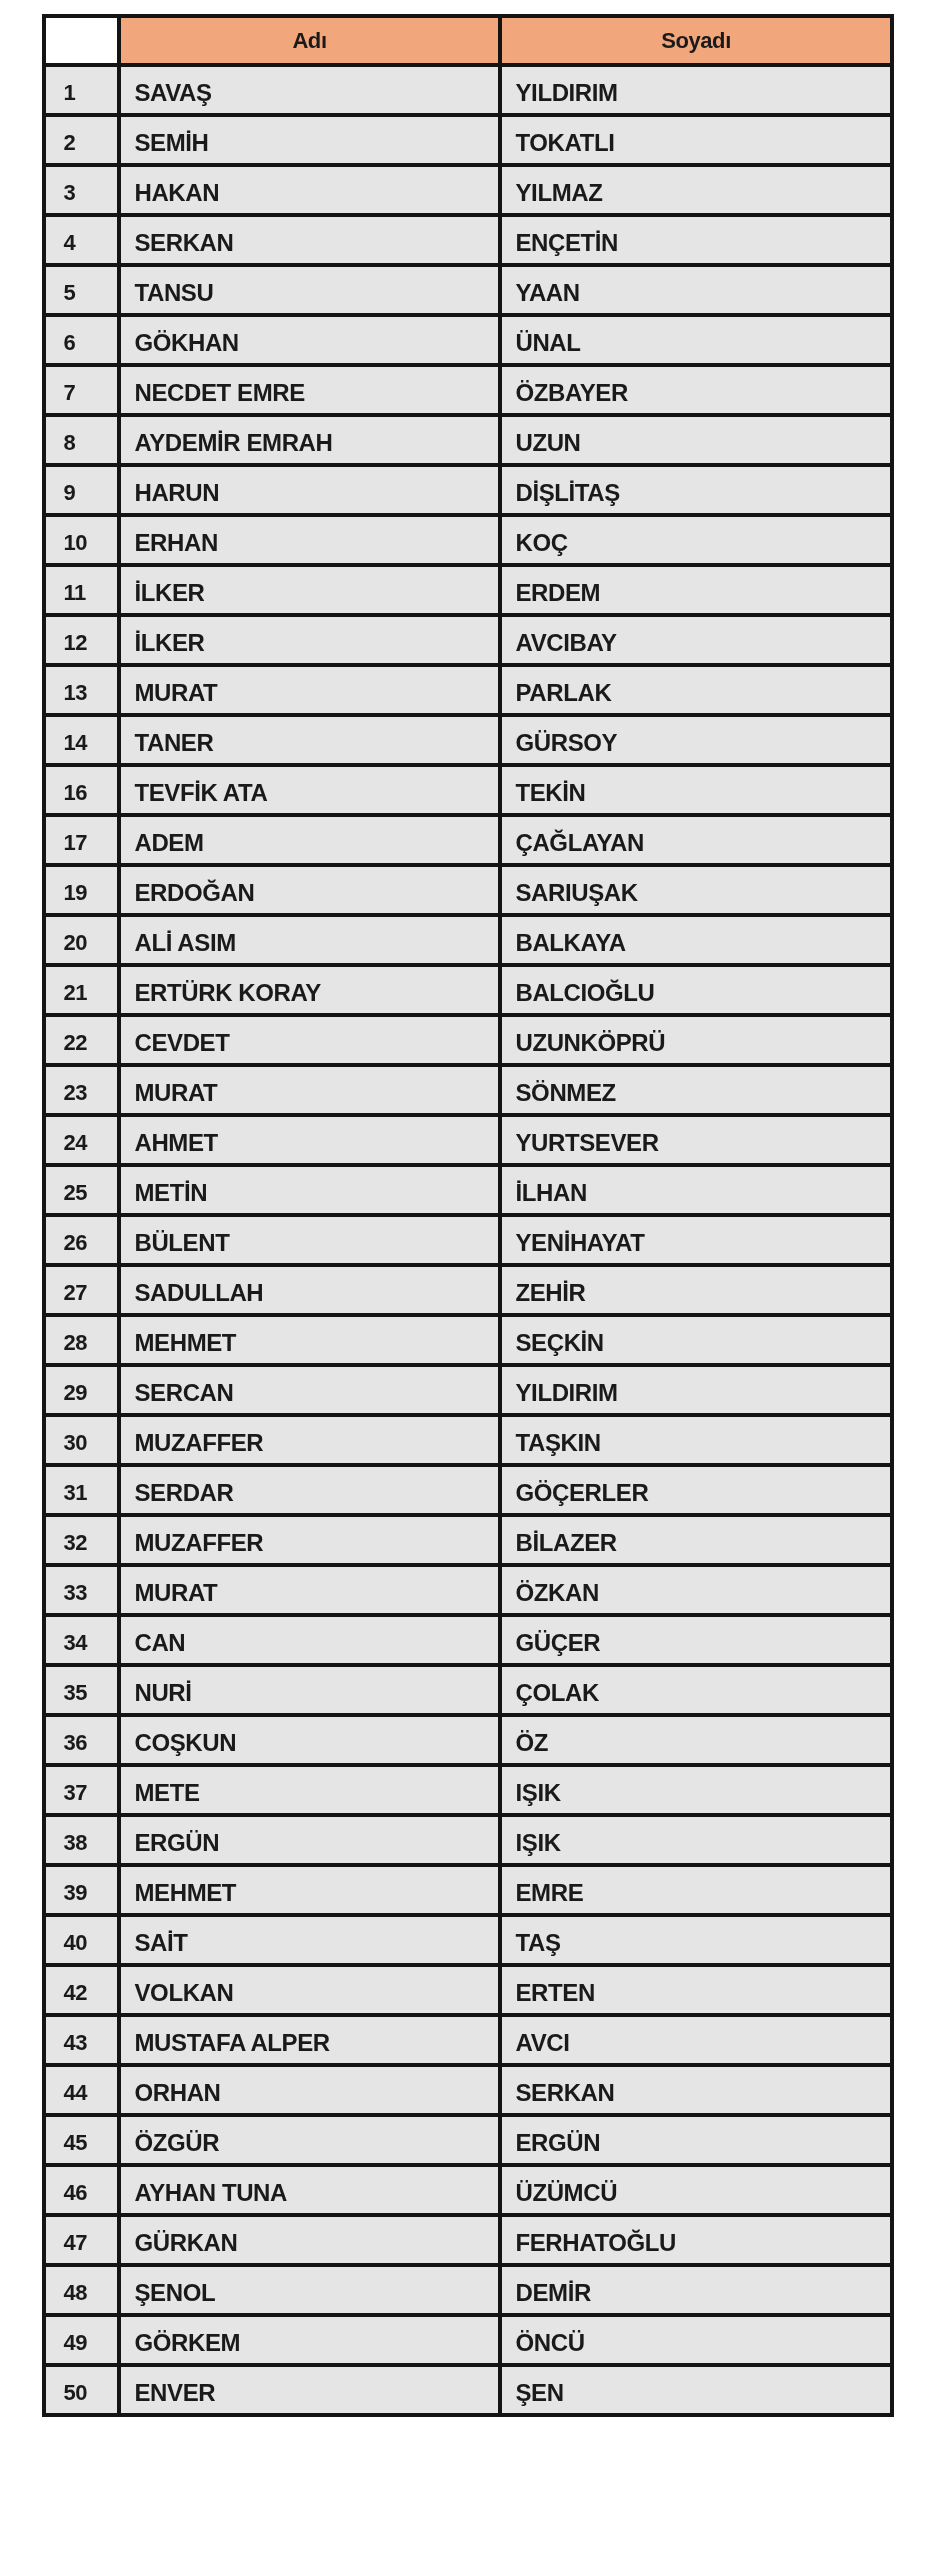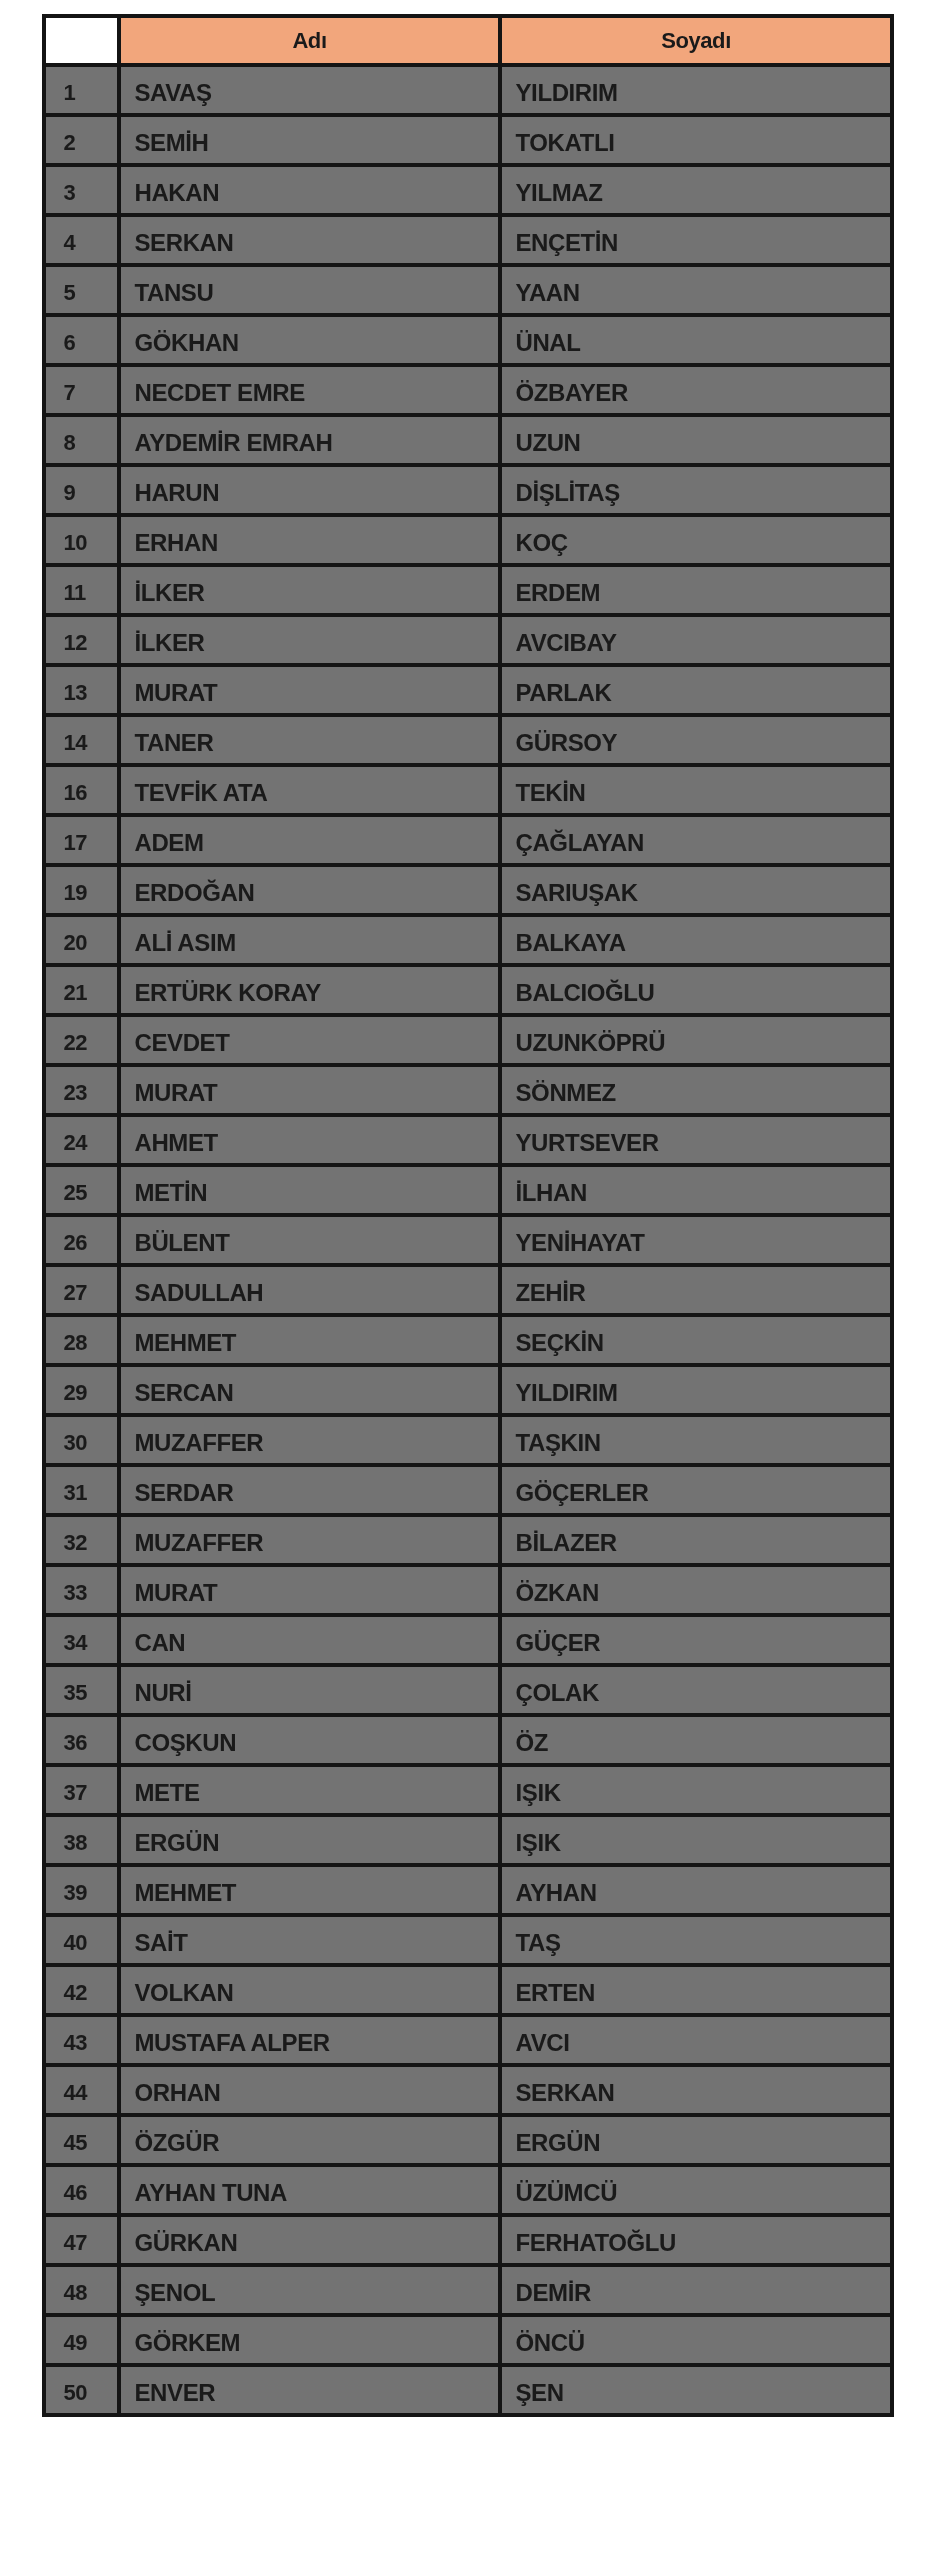--- a/index.html
+++ b/index.html
@@ -14,21 +14,21 @@
     color:var(--text);
     position:relative;
   }
   .page{
     position:absolute;left:42px;top:14.3px;
   }
   table.roster{
     border-collapse:collapse;
     table-layout:fixed;
     width:847px;
-    background:#737373;
+    background:#e5e5e5;
   }
   table.roster col.c-num{width:75px;}
   table.roster col.c-adi{width:381px;}
   table.roster col.c-soy{width:392px;}
   table.roster th, table.roster td{
     border:4px solid var(--border);
     box-sizing:border-box;
     overflow:hidden;
     white-space:nowrap;
   }
@@ -258,21 +258,21 @@
           <td class="name">IŞIK</td>
         </tr>
         <tr>
           <td class="num">38</td>
           <td class="name">ERGÜN</td>
           <td class="name">IŞIK</td>
         </tr>
         <tr>
           <td class="num">39</td>
           <td class="name">MEHMET</td>
-          <td class="name">AYHAN</td>
+          <td class="name">EMRE</td>
         </tr>
         <tr>
           <td class="num">40</td>
           <td class="name">SAİT</td>
           <td class="name">TAŞ</td>
         </tr>
         <tr>
           <td class="num">42</td>
           <td class="name">VOLKAN</td>
           <td class="name">ERTEN</td>

